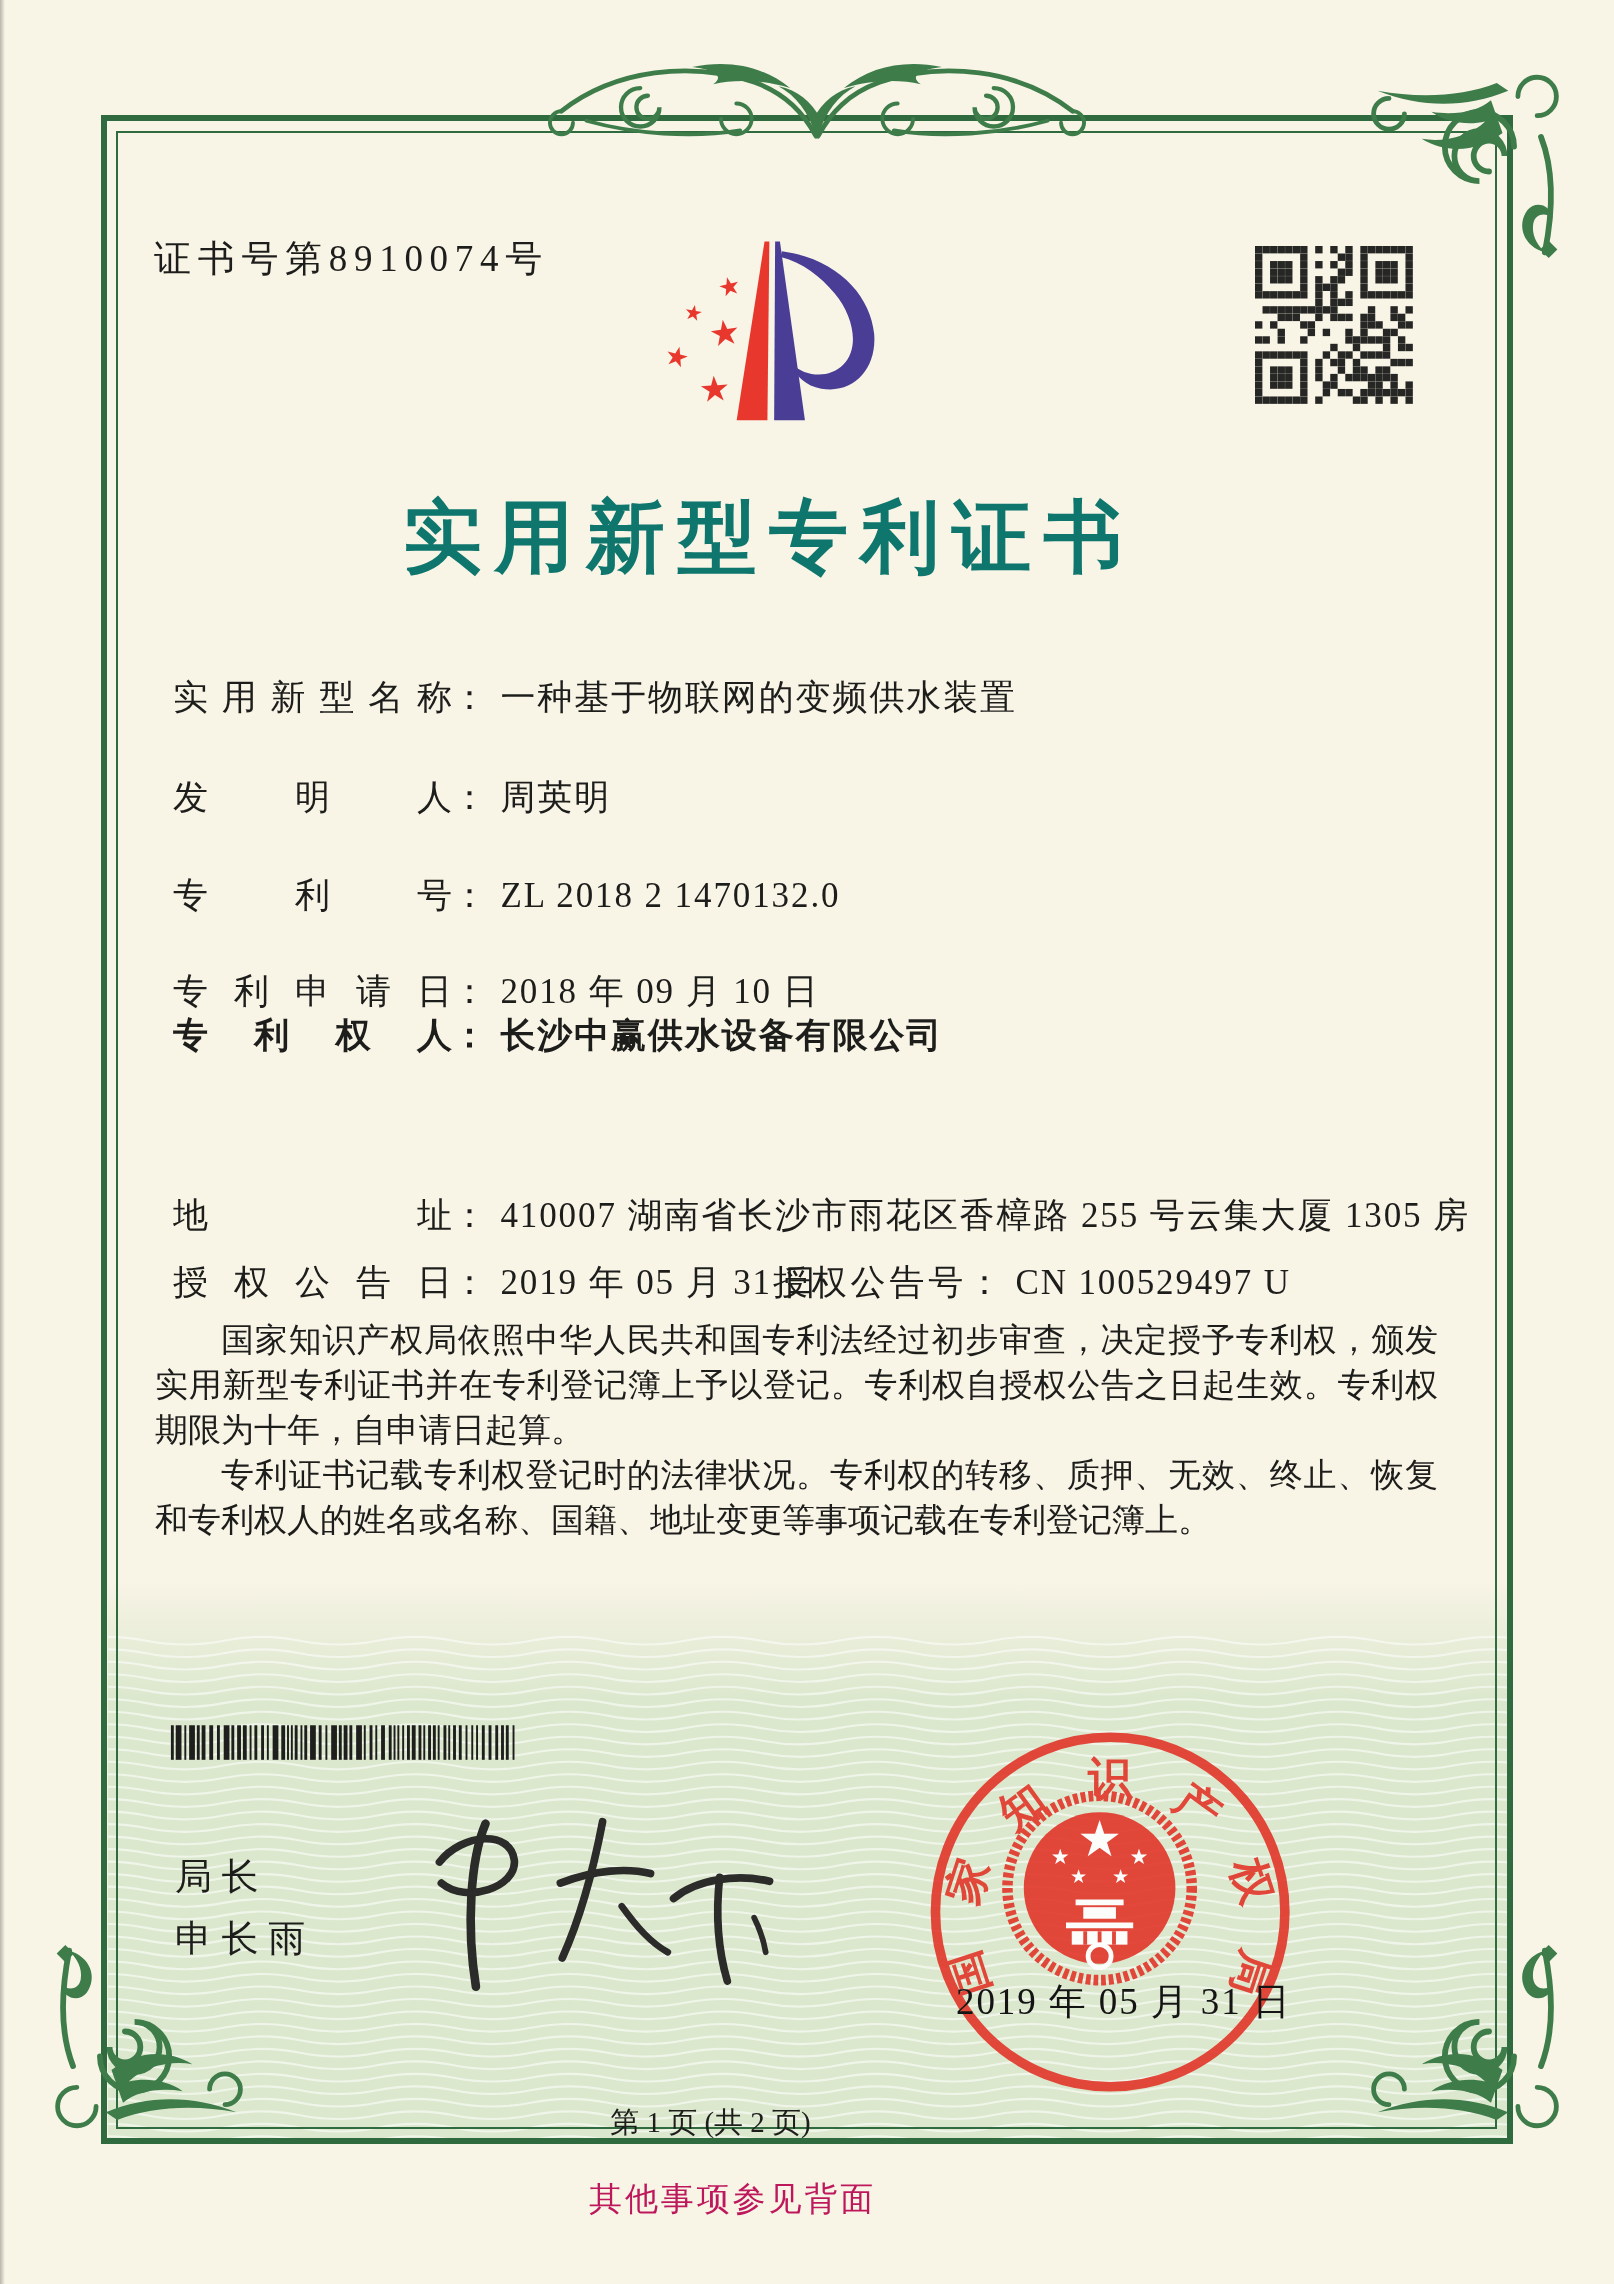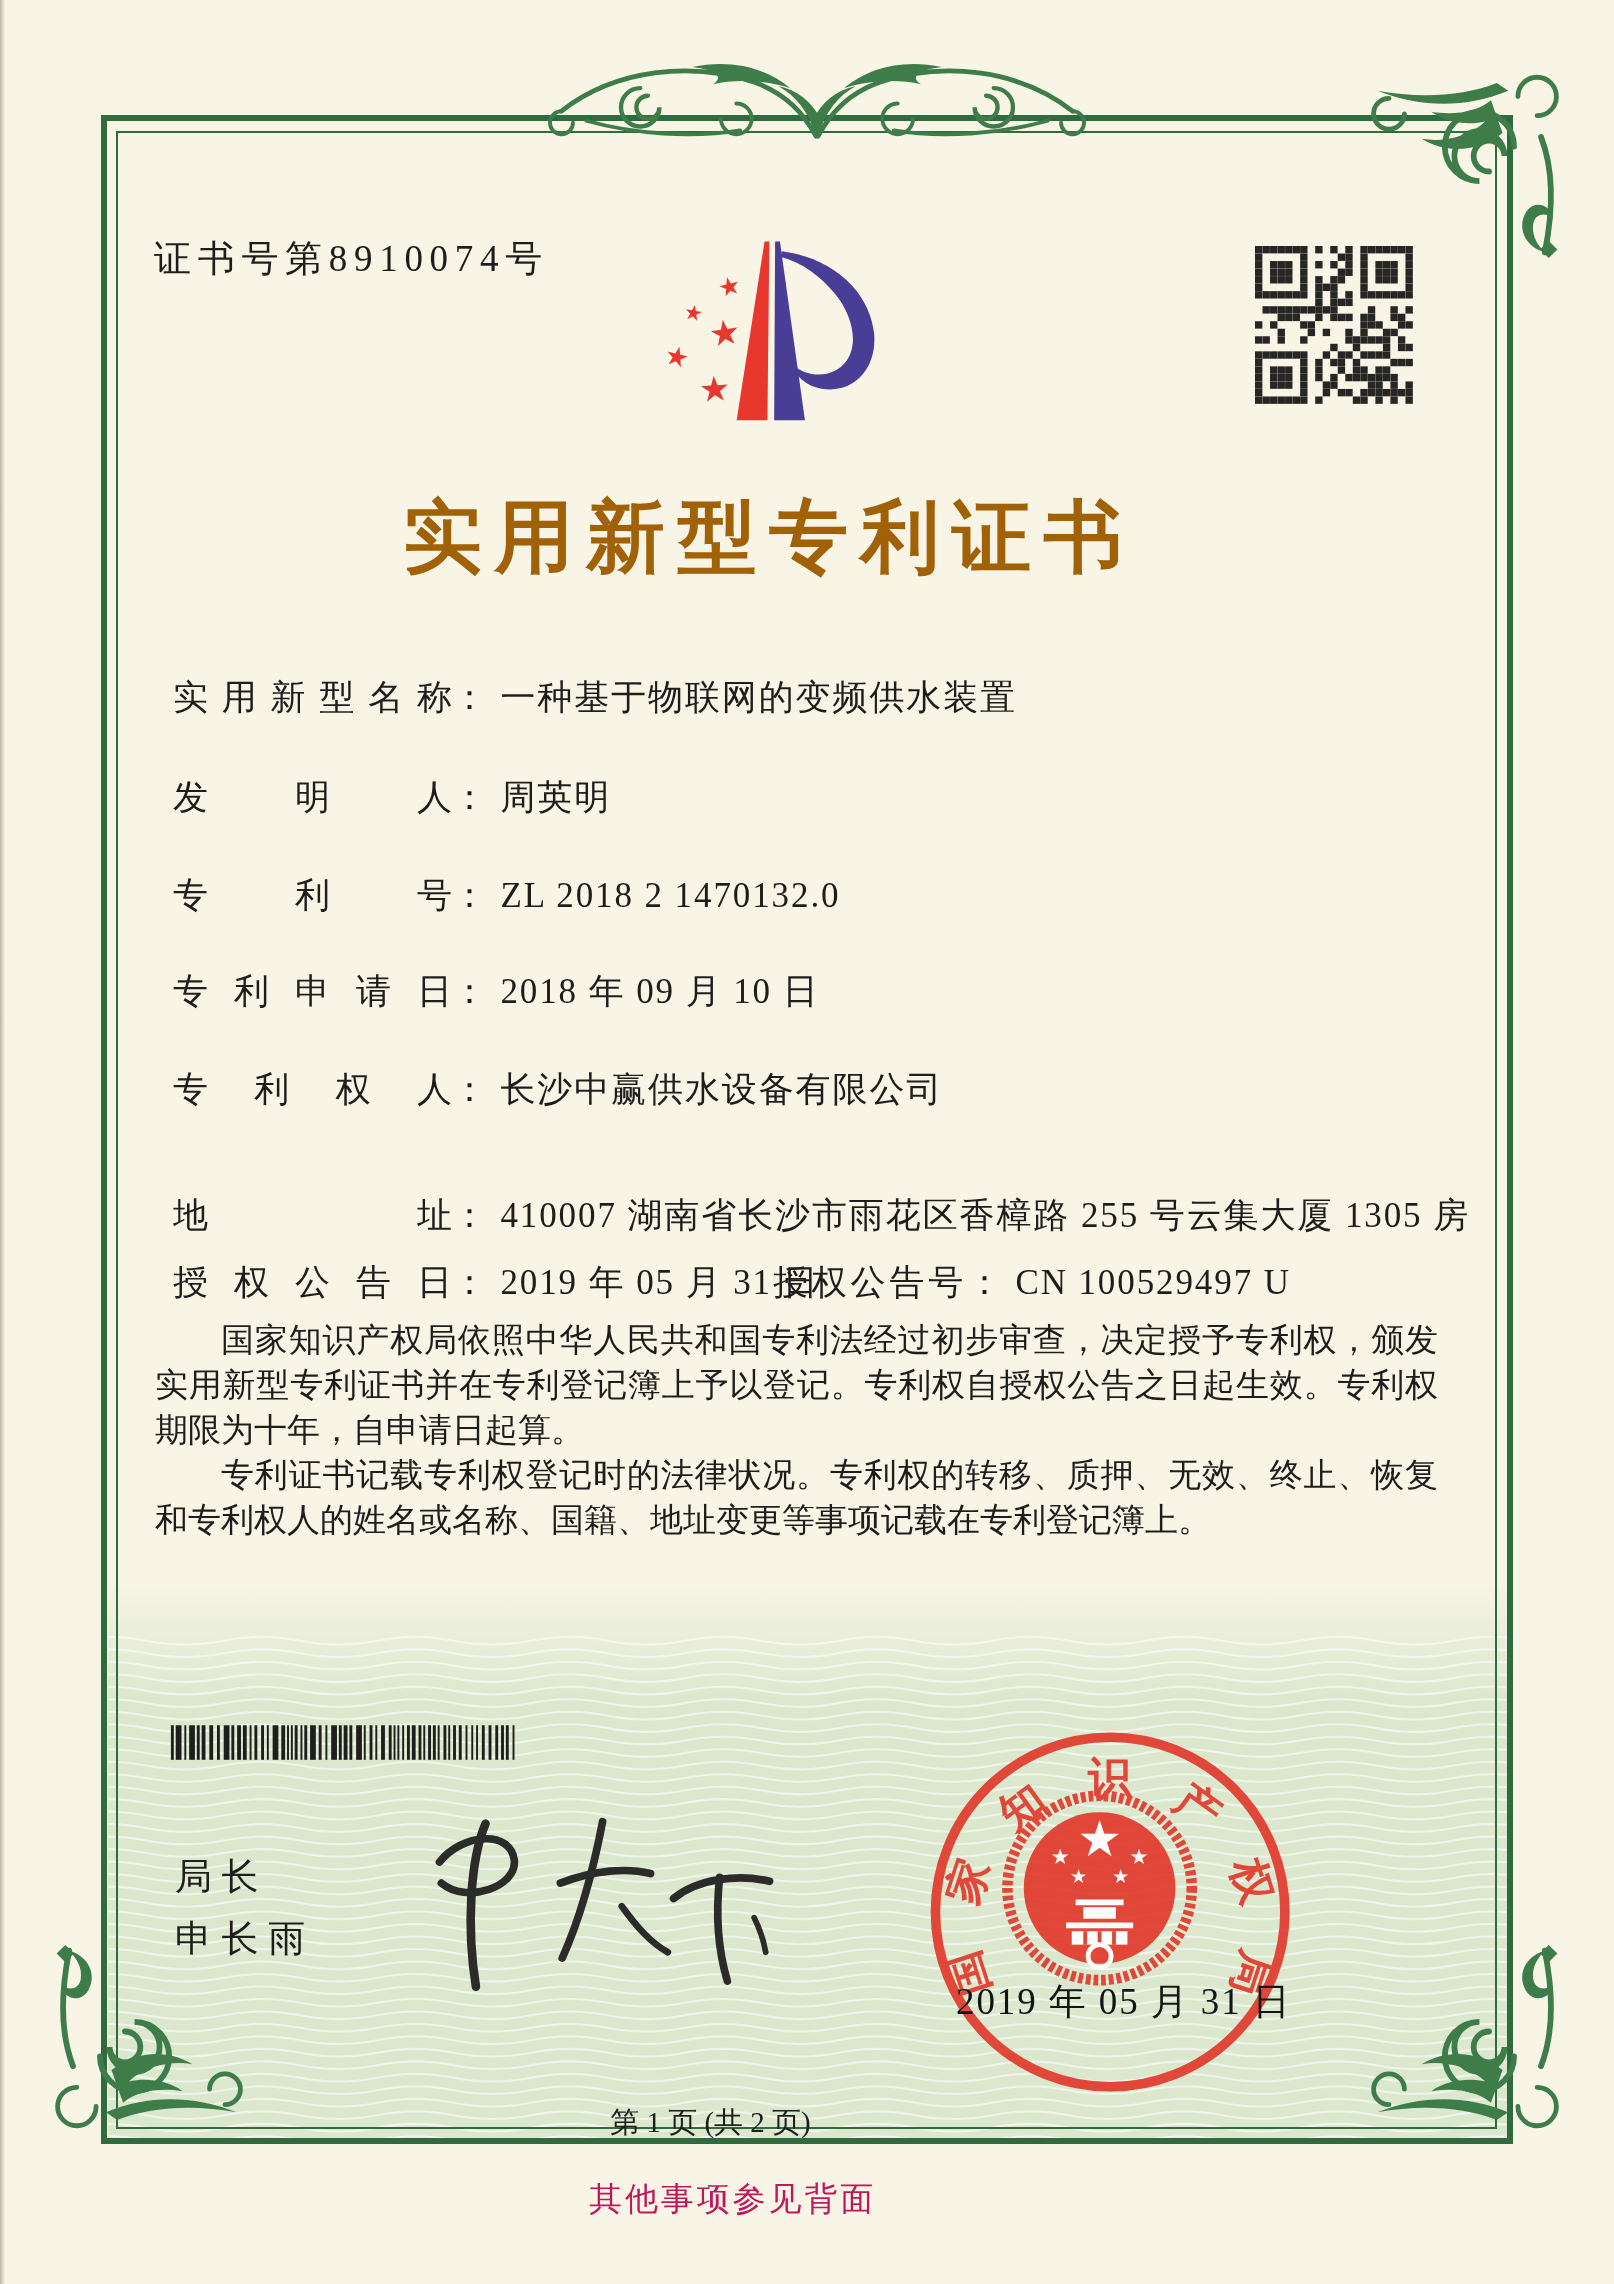--- a/index.html
+++ b/index.html
@@ -20,21 +20,21 @@
   #frame-outer{left:101px;top:115px;width:1412px;height:2029px;border:6.7px solid #2f6b3f;box-sizing:border-box;z-index:3;}
   #frame-inner{left:116px;top:131px;width:1381px;height:1998px;border:2.9px solid #2f6b3f;box-sizing:border-box;z-index:3;}
   .ornament{z-index:4;}
   .content{z-index:5;}
   #cert-no{left:154px;top:234px;font-size:37px;letter-spacing:6.7px;}
   #logo{left:653px;top:226px;width:250px;height:207px;}
   #logo svg{position:absolute;left:0;top:0;}
   .logo-star{position:absolute;color:#e8382e;line-height:1;font-family:"DejaVu Sans",sans-serif;}
   #qr{left:1255px;top:246px;width:158px;height:158px;}
   #title{left:403px;top:485px;width:730px;text-align:center;font-size:79px;font-weight:bold;
-    letter-spacing:12.5px;color:#a16207;white-space:nowrap;}
+    letter-spacing:12.5px;color:#0f766e;white-space:nowrap;}
   .field{left:173px;white-space:nowrap;font-size:35px;}
   .flabel{display:inline-block;width:279px;text-align:justify;text-align-last:justify;vertical-align:bottom;}
   .fcolon{display:inline-block;}
   .fvalue{margin-left:13.4px;letter-spacing:1.9px;}
   .flabel2{letter-spacing:3.8px;}
   #field-grant-no{left:773px;top:1259px;}
   .paras{left:155px;top:1318px;width:1283px;font-size:33px;line-height:45px;text-align:justify;}
   .paras p{margin:0;text-indent:2em;}
   .paras p + p{}
   #barcode{left:169px;top:1725px;width:357px;height:37px;}
@@ -387,21 +387,21 @@
 </div>
 <div class="abs content field" style="top:774px;">
   <span class="flabel">发明人</span><span class="fcolon">：</span><span class="fvalue">周英明</span>
 </div>
 <div class="abs content field" style="top:872px;">
   <span class="flabel">专利号</span><span class="fcolon">：</span><span class="fvalue">ZL 2018 2 1470132.0</span>
 </div>
 <div class="abs content field" style="top:968px;">
   <span class="flabel">专利申请日</span><span class="fcolon">：</span><span class="fvalue">2018 年 09 月 10 日</span>
 </div>
-<div class="abs content field" style="top:1066px;">
+<div class="abs content field" style="top:1012px;font-weight:bold;">
   <span class="flabel">专利权人</span><span class="fcolon">：</span><span class="fvalue">长沙中赢供水设备有限公司</span>
 </div>
 <div class="abs content field" style="top:1192px;">
   <span class="flabel">地址</span><span class="fcolon">：</span><span class="fvalue">410007  湖南省长沙市雨花区香樟路 255 号云集大厦 1305 房</span>
 </div>
 <div class="abs content field" style="top:1259px;">
   <span class="flabel">授权公告日</span><span class="fcolon">：</span><span class="fvalue">2019 年 05 月 31 日</span>
 </div>
 <div class="abs content field" id="field-grant-no">
   <span class="flabel2">授权公告号</span><span class="fcolon">：</span><span class="fvalue">CN 100529497 U</span>

